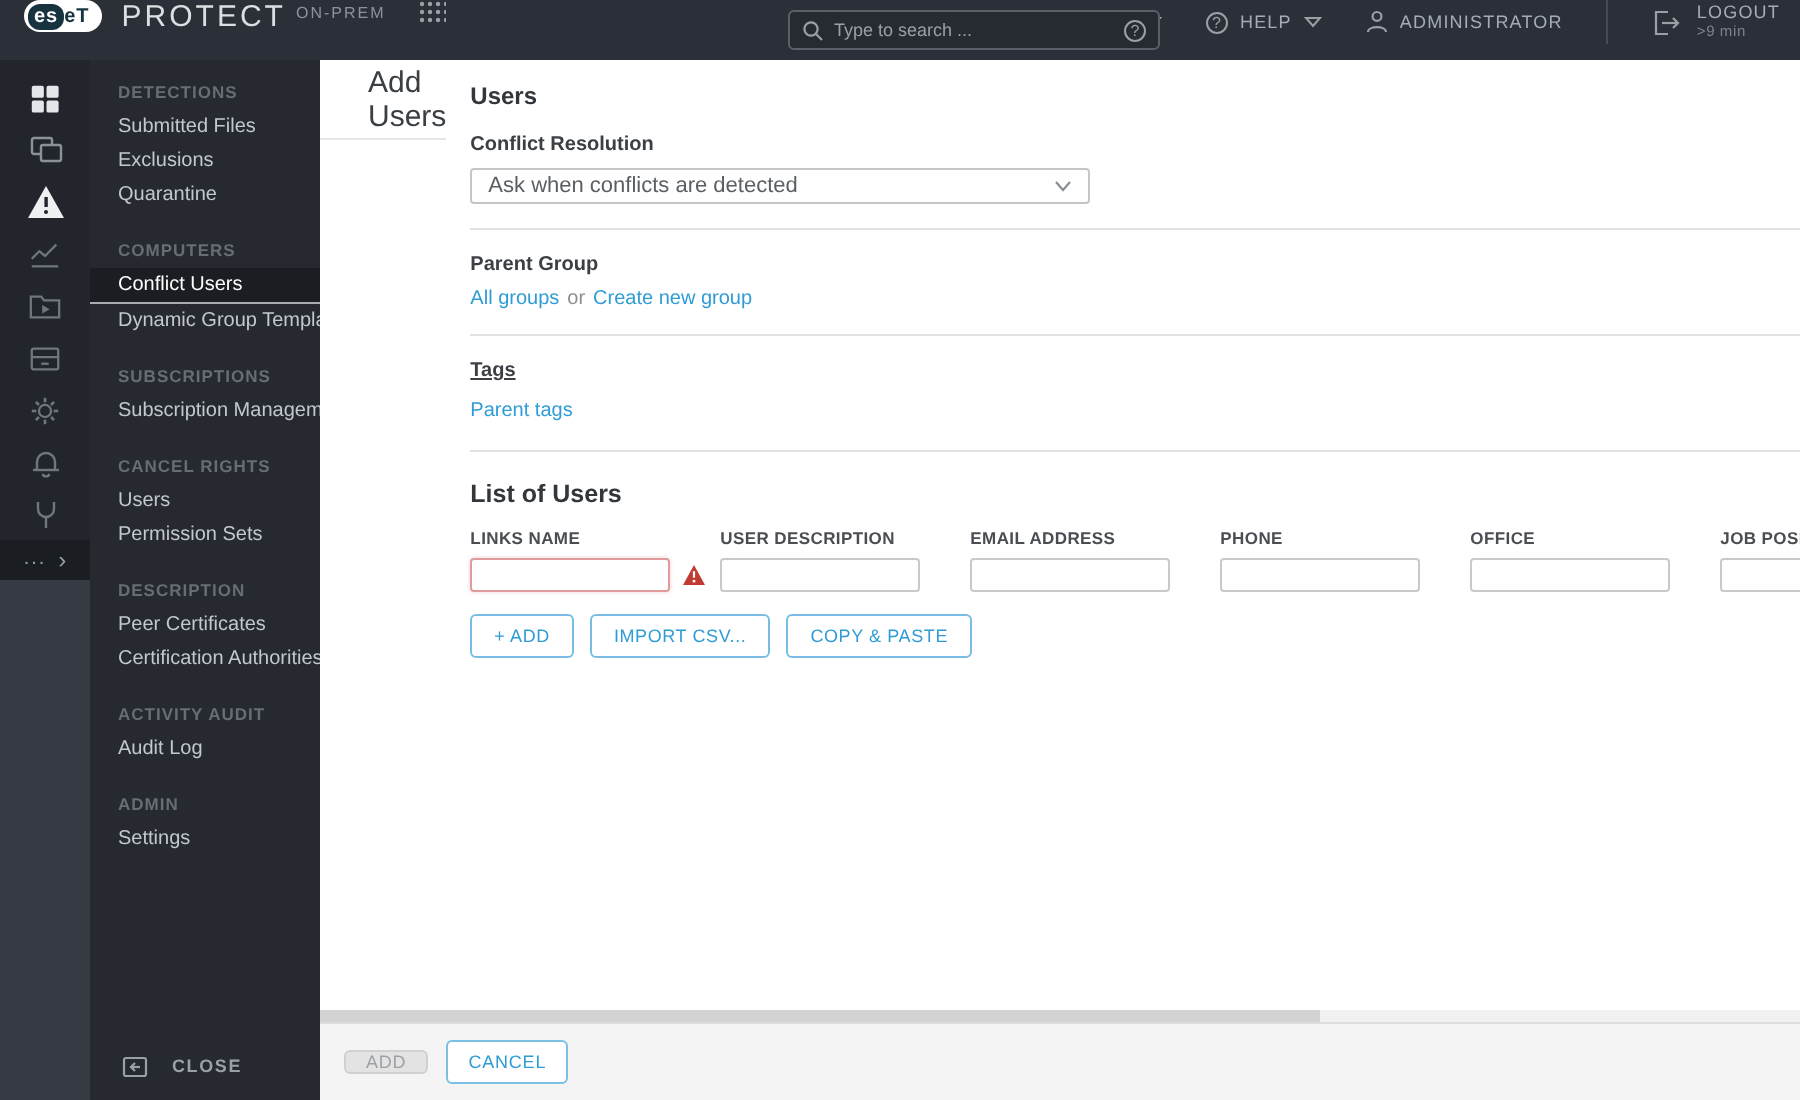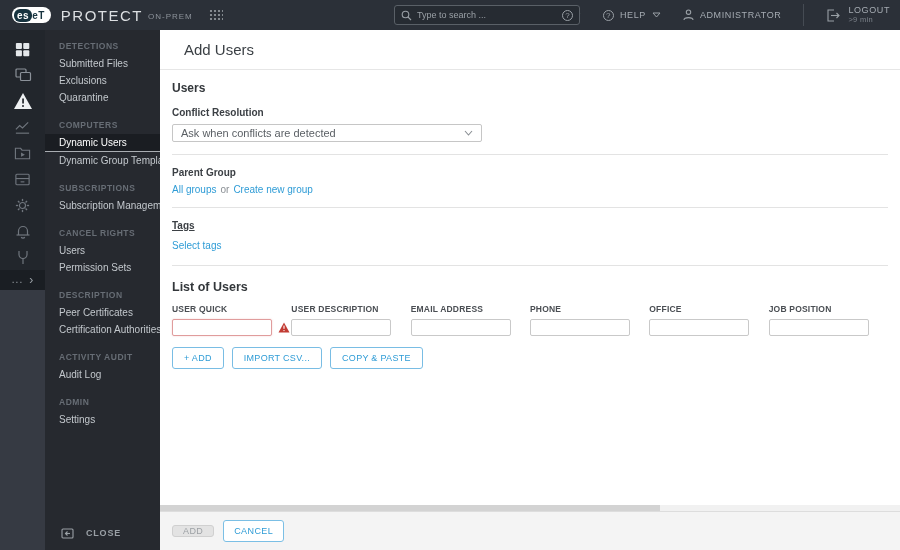--- a/index.html
+++ b/index.html
@@ -1,21 +1,21 @@
 <!DOCTYPE html>
 <html><head>
 <meta charset="utf-8">
 <style>
   * { margin:0; padding:0; box-sizing:border-box; }
   html,body { width:900px; height:550px; overflow:hidden; background:#fff;
               font-family:"Liberation Sans", sans-serif; }
   .app { width:900px; height:550px; position:relative; display:flex; flex-direction:column; }
 
   
-  .topbar { height:30px; background:#2b3038; display:flex; align-items:center;
+  .topbar { height:30px; background:#2b3038; display:flex; align-items:flex-start;
             padding:0 10px; position:relative; flex:0 0 30px; color:#a6acb3; }
   .logo-pill { background:#fff; border-radius:9px; height:16px; display:flex; align-items:center;
                padding:0 6px 0 2px; margin-left:2px; }
   .logo-inner { background:#17333f; color:#fff; border-radius:6px; font-weight:bold;
                 font-size:10px; padding:1px 3px; letter-spacing:.5px; }
   .logo-right { color:#17333f; font-weight:bold; font-size:10px; letter-spacing:.5px; }
   .product { color:#dcdfe2; font-size:15px; letter-spacing:1.5px; margin-left:10px; }
   .product-suffix { color:#8d939b; font-size:8px; letter-spacing:1px; margin-left:5px; margin-top:2px; }
   .waffle { margin-left:16px; display:block; }
   .searchbox { position:absolute; left:394px; top:5px; width:186px; height:20px;
@@ -55,21 +55,21 @@
   .side-header { color:#676d75; font-size:8.5px; font-weight:bold; letter-spacing:.5px;
                  padding:0 14px; line-height:17px; margin-top:11px; }
   .side-header:first-child { margin-top:2px; }
   .side-item { color:#c3c8cd; font-size:10px; line-height:17px; padding:0 14px;
                cursor:pointer; white-space:nowrap; overflow:hidden; }
   .side-item.active { background:#1a1d22; color:#fff; border-bottom:1px solid #a9adb2; }
   .close-row { height:34px; display:flex; align-items:center; gap:12px; padding:0 16px;
                color:#9aa0a6; font-size:9px; font-weight:bold; letter-spacing:.8px; cursor:pointer; }
 
   
-  .main { flex:1; background:#fff; position:relative; display:flex; flex-direction:column; min-width:0; }
+  .main { flex:1; background:#fff; position:relative; display:flex; flex-direction:row; min-width:0; }
   .title-bar { height:40px; border-bottom:1px solid #e6e6e6; display:flex; align-items:center;
                padding-left:24px; flex:0 0 40px; }
   .page-title { font-size:15px; color:#3a3f44; }
   .content { padding:9px 12px 0 12px; flex:1; }
   .sec-heading { font-size:12px; font-weight:bold; color:#33373b; margin:2px 0 12px; }
   .field-label { font-size:10px; font-weight:bold; color:#3c4045; margin-bottom:6px; }
   .select-box { width:310px; height:18px; border:1px solid #c6c6c6; border-radius:2px;
                 display:flex; align-items:center; padding:0 8px; cursor:pointer; background:#fff; }
   .select-box span { flex:1; font-size:11px; color:#5a5f64; }
   .divider { height:1px; background:#e3e3e3; margin:12px 0; }
@@ -257,21 +257,21 @@
       </div>
     </div>
 
     <div class="sidebar">
       <div class="side-sections" id="side-sections">
           <div class="side-header">DETECTIONS</div>
           <div class="side-item">Submitted Files</div>
           <div class="side-item">Exclusions</div>
           <div class="side-item">Quarantine</div>
           <div class="side-header">COMPUTERS</div>
-          <div class="side-item active">Dynamic Users</div>
+          <div class="side-item active">Conflict Users</div>
           <div class="side-item">Dynamic Group Templates</div>
           <div class="side-header">SUBSCRIPTIONS</div>
           <div class="side-item">Subscription Management</div>
           <div class="side-header">CANCEL RIGHTS</div>
           <div class="side-item">Users</div>
           <div class="side-item">Permission Sets</div>
           <div class="side-header">DESCRIPTION</div>
           <div class="side-item">Peer Certificates</div>
           <div class="side-item">Certification Authorities</div>
           <div class="side-header">ACTIVITY AUDIT</div>
@@ -310,28 +310,28 @@
         <div class="field-label">Parent Group</div>
         <div class="links-row">
           <a class="link">All groups</a>
           <span class="or">or</span>
           <a class="link">Create new group</a>
         </div>
 
         <div class="divider"></div>
 
         <div class="field-label" style="margin-bottom:4px;text-decoration:underline;">Tags</div>
-        <a class="link">Select tags</a>
+        <a class="link">Parent tags</a>
 
         <div class="divider"></div>
 
         <div class="list-heading">List of Users</div>
 
         <div class="tbl-head" id="tbl-head">
-            <div class="col">USER QUICK</div>
+            <div class="col">LINKS NAME</div>
             <div class="col">USER DESCRIPTION</div>
             <div class="col">EMAIL ADDRESS</div>
             <div class="col">PHONE</div>
             <div class="col">OFFICE</div>
             <div class="col">JOB POSITION</div>
           </div>
         <div class="tbl-row" id="tbl-row">
             <div class="cell">
               <input type="text" class="cell-input error" style="">
               <svg width="12" height="11" viewBox="0 0 12 11" class="warn-icon">

